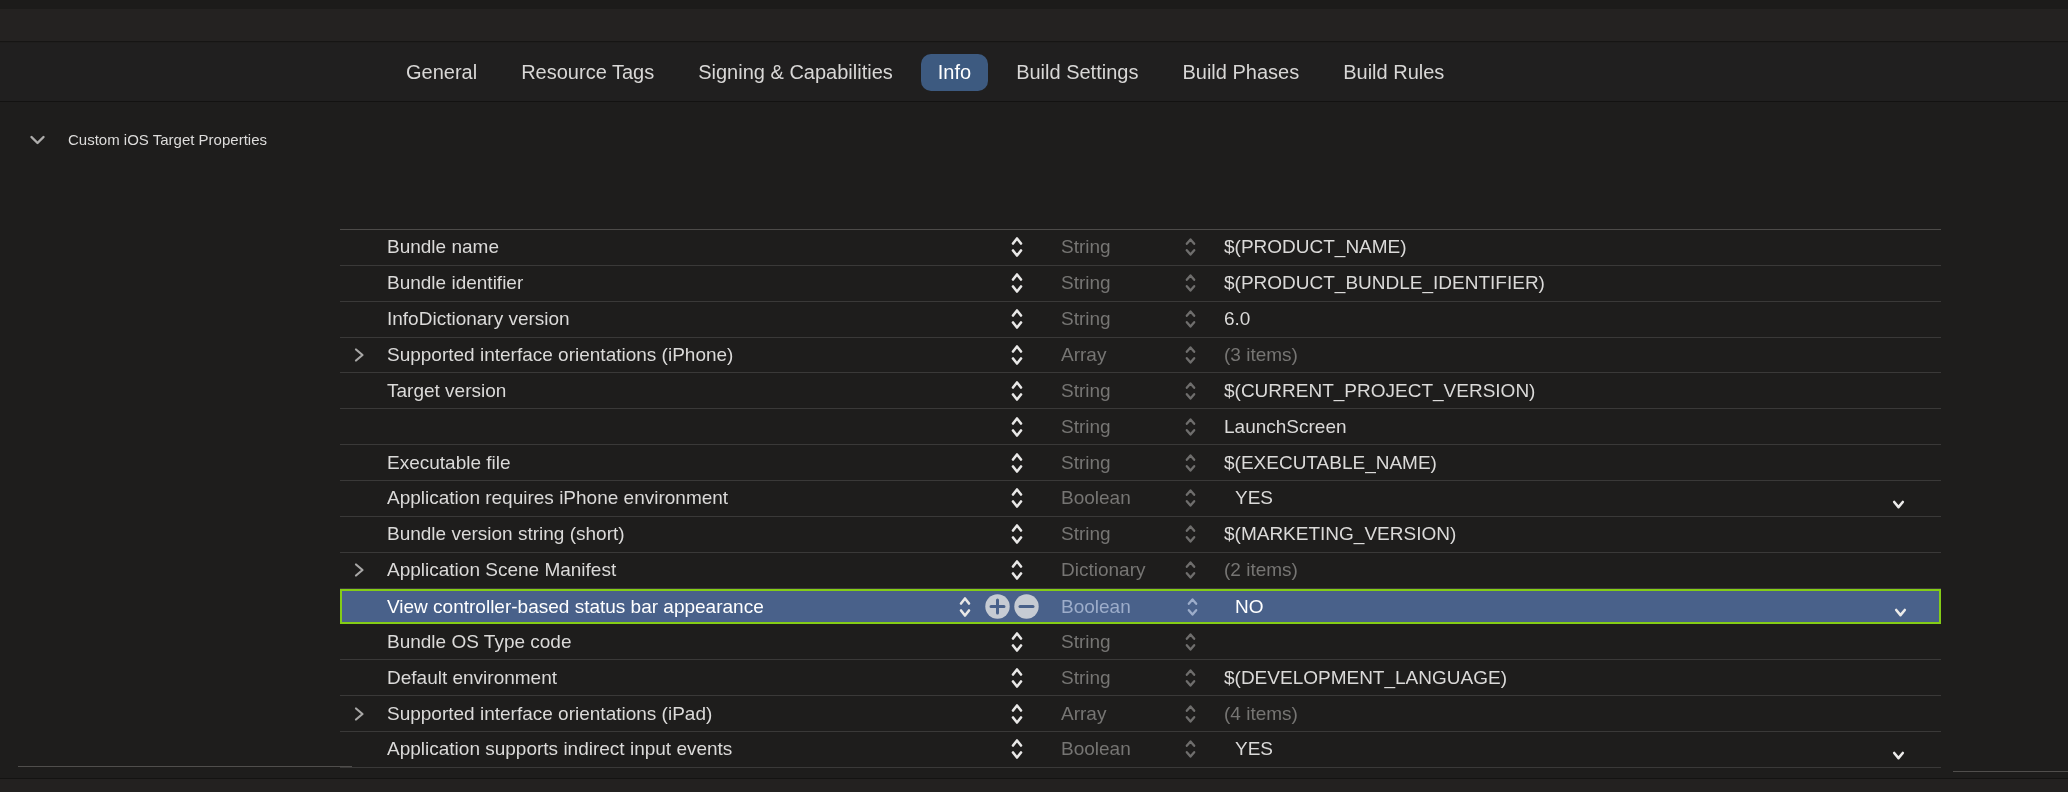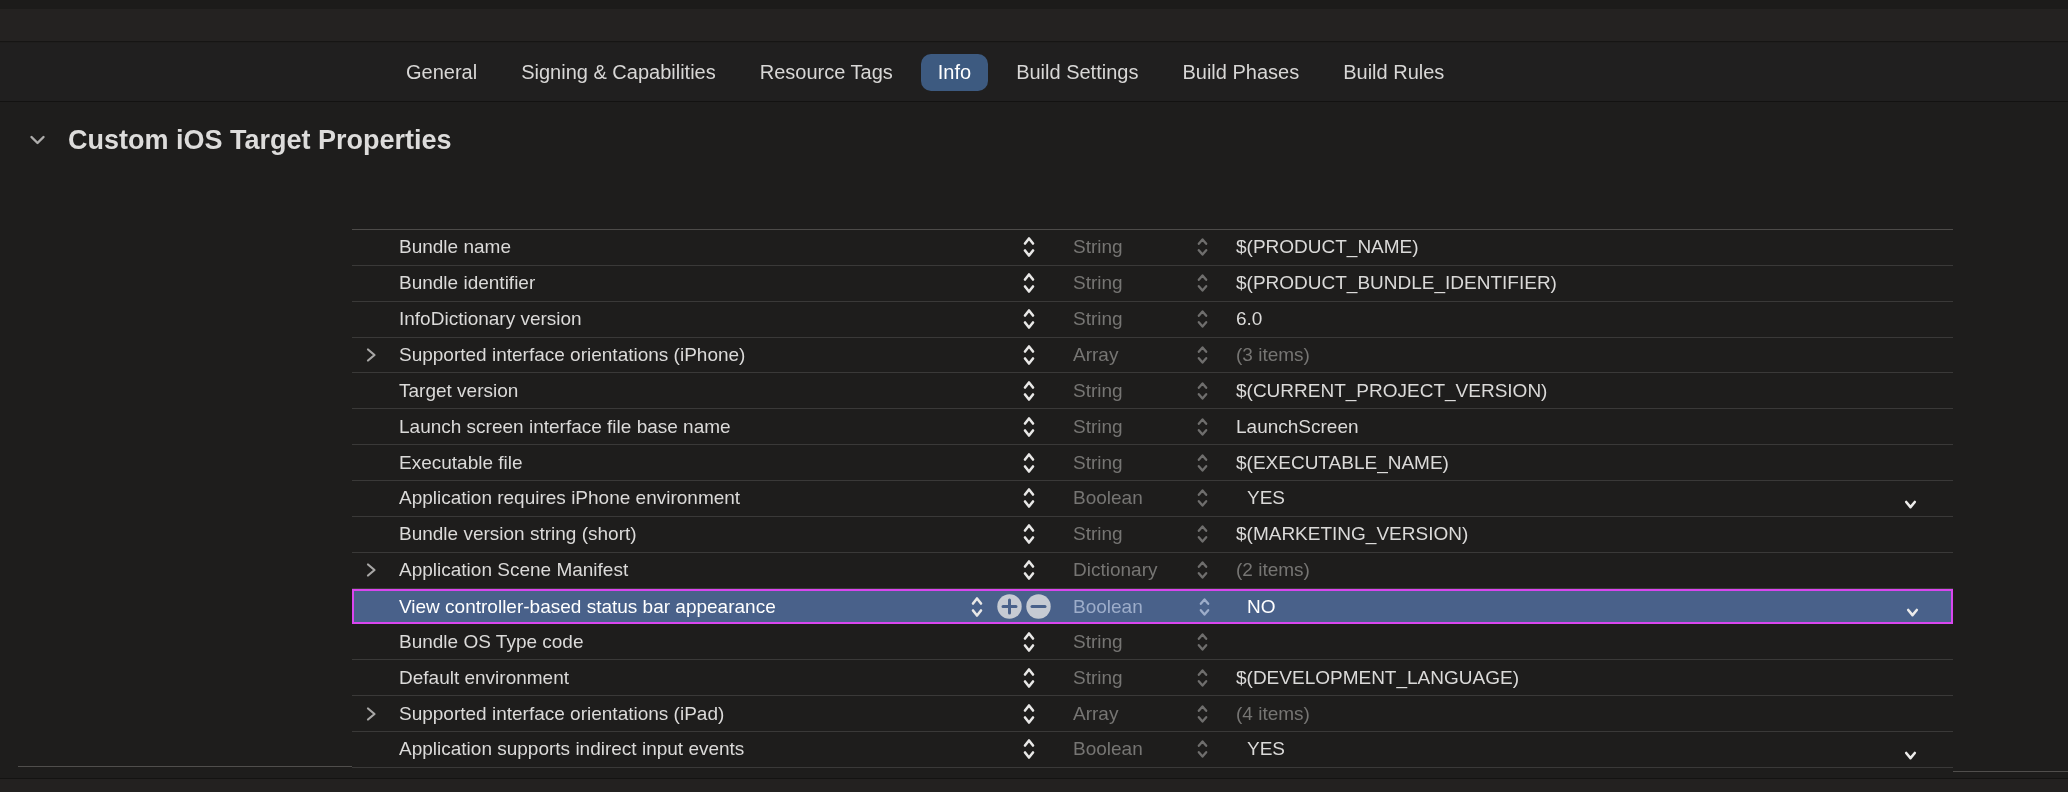--- a/index.html
+++ b/index.html
@@ -14,38 +14,38 @@
   .tabbar { position:absolute; left:0; top:43px; width:2068px; height:59px;
             background:#201f1f; border-bottom:1px solid #131211; }
   .tabrow { position:absolute; left:384px; top:0; height:58px; display:flex; align-items:center; }
   .tab { height:37px; line-height:37px; padding:0 22px; font-size:20px; color:#d8d7d6;
          border-radius:10px; white-space:nowrap; cursor:default; }
   .tab.selected { background:#3d5a80; color:#ffffff; padding:0 17px; margin:12px 6px; }
 
   
   .section-head { position:absolute; left:0; top:124px; width:2068px; height:32px; }
   .section-chevron { position:absolute; left:28px; top:9px; }
-  .section-title { position:absolute; left:68px; top:0; font-size:27px; font-weight:bold;
+  .section-title { position:absolute; left:68px; top:0; font-size:15px; font-weight:normal;
                    color:#dddcdb; line-height:32px; }
 
   
   .thead { position:absolute; left:352px; top:183px; width:1601px; height:46px; }
   .th { position:absolute; top:0; height:46px; line-height:46px; font-size:19px;
         font-weight:bold; color:#e4e3e2; }
   .th-key   { left:66px; }
   .th-type  { left:721px; }
   .th-value { left:885px; }
   .vline { position:absolute; top:6px; width:1px; height:32px; background:#4a4948; }
   .vline-type  { left:711px; }
   .vline-value { left:875px; }
 
   
-  .table { position:absolute; left:352px; top:229px; width:1601px; border-top:1px solid #4d4b49; }
+  .table { position:absolute; left:340px; top:229px; width:1601px; border-top:1px solid #4d4b49; }
   .row { position:relative; height:35.87px; border-bottom:1px solid #3a3938; background:transparent; }
-  .row.selected { background:#49618a; border:2px solid #d946ef; }
+  .row.selected { background:#49618a; border:2px solid #84cc16; }
   .cell-text { position:absolute; top:0; height:100%; display:flex; align-items:center;
                font-size:19px; color:#dbdad9; white-space:nowrap; }
   .row.selected .cell-text { color:#ffffff; }
   .key-text { left:47px; }
   .row.selected .key-text { left:45px; }
   .type-text { left:721px; color:#767573; }
   .row.selected .type-text { left:719px; color:#9dadca; }
   .value-text { left:884px; }
   .value-text.muted { color:#767573; }
   .value-text.boolean { left:895px; }
@@ -73,23 +73,23 @@
 <div id="app">
 
   <div class="topband">
     <div class="topband-inner"></div>
   </div>
 
   <div class="tabbar">
     <div class="tabrow" id="tabrow">
   <div class="tab"><span class="tab-label">General</span></div>
 
+  <div class="tab"><span class="tab-label">Resource Tags</span></div>
+
   <div class="tab"><span class="tab-label">Signing &amp; Capabilities</span></div>
-
-  <div class="tab"><span class="tab-label">Resource Tags</span></div>
 
   <div class="tab selected"><span class="tab-label">Info</span></div>
 
   <div class="tab"><span class="tab-label">Build Settings</span></div>
 
   <div class="tab"><span class="tab-label">Build Phases</span></div>
 
   <div class="tab"><span class="tab-label">Build Rules</span></div>
 </div>
   </div>
@@ -209,21 +209,20 @@
             <path d="M2.8 8.8 L6.5 4.4 L10.2 8.8" fill="none" stroke="#6f6e6d" stroke-width="2.3" stroke-linecap="round" stroke-linejoin="round"></path>
             <path d="M2.8 15.2 L6.5 19.6 L10.2 15.2" fill="none" stroke="#6f6e6d" stroke-width="2.3" stroke-linecap="round" stroke-linejoin="round"></path>
           </svg>
     </span>
     <span class="cell-text value-text">$(CURRENT_PROJECT_VERSION)</span>
 
   </div>
 
   <div class="row">
 
-    <span class="cell-text key-text">Launch screen interface file base name</span>
     <span class="icon-abs key-stepper">
       <svg width="14" height="26" viewBox="0 0 14 26">
             <path d="M3 9.5 L7 4.5 L11 9.5" fill="none" stroke="#e9e8e7" stroke-width="2.6" stroke-linecap="round" stroke-linejoin="round"></path>
             <path d="M3 16.5 L7 21.5 L11 16.5" fill="none" stroke="#e9e8e7" stroke-width="2.6" stroke-linecap="round" stroke-linejoin="round"></path>
           </svg>
     </span>
 
     <span class="cell-text type-text">String</span>
     <span class="icon-abs type-stepper">
       <svg width="13" height="24" viewBox="0 0 13 24">

